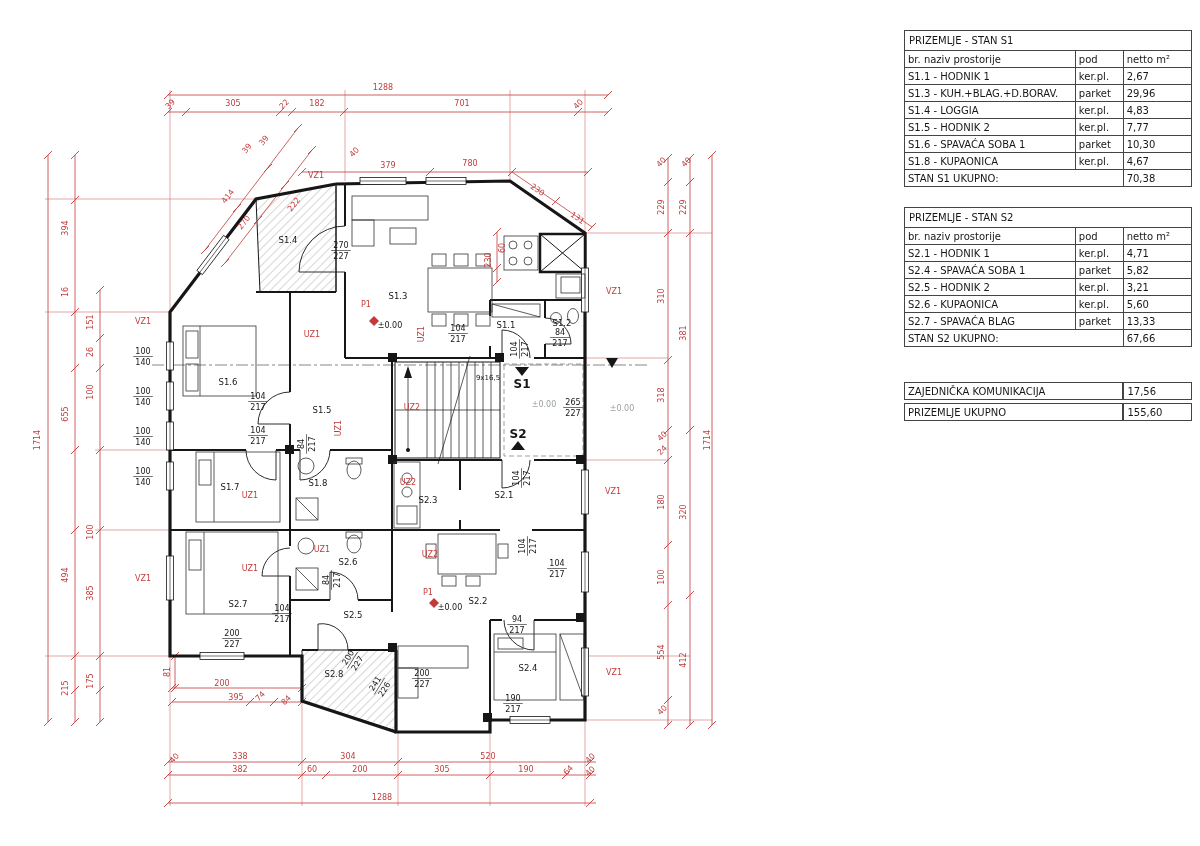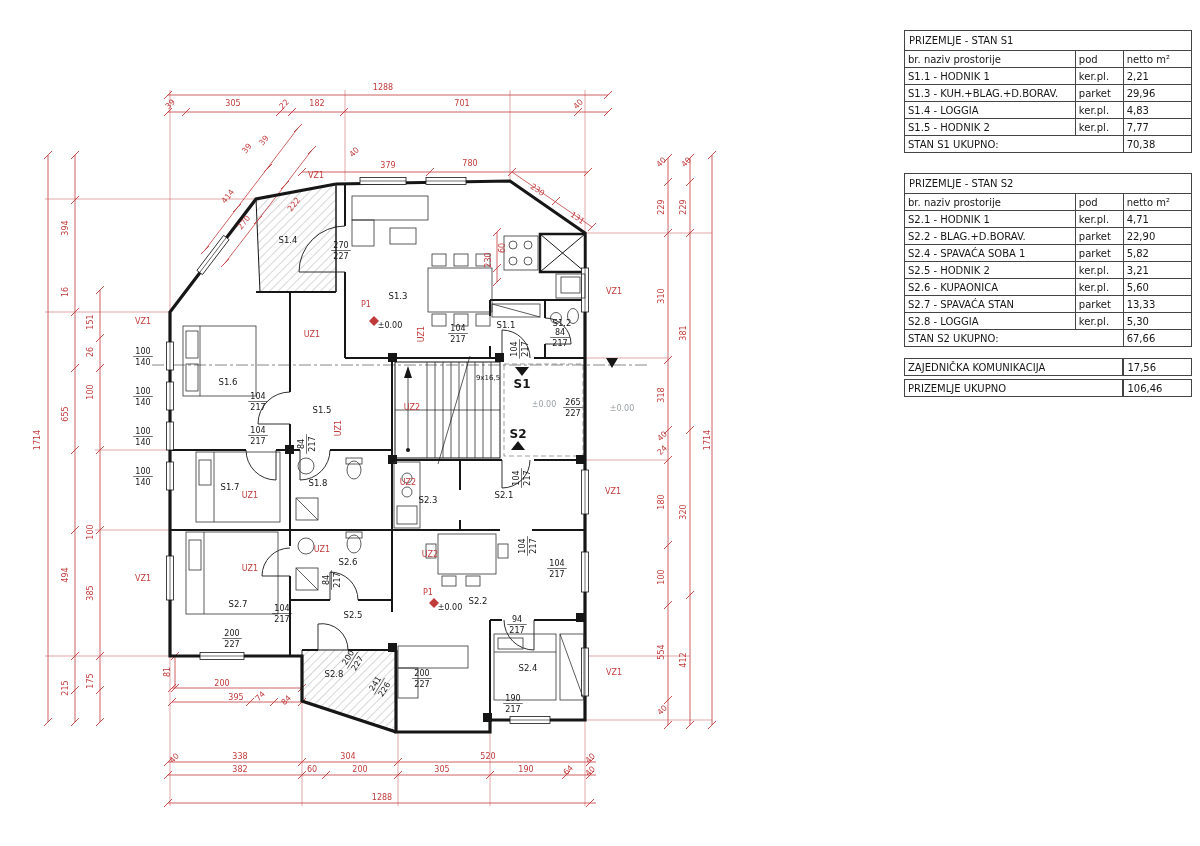--- a/index.html
+++ b/index.html
@@ -41,21 +41,21 @@
            font-size:10px;color:var(--ink);}
   table.rt th,table.rt td{border:1px solid #444;padding:1px 3px;height:14px;
            font-weight:normal;text-align:left;overflow:hidden;white-space:nowrap}
   table.rt tr.title-row th{height:17px;padding-left:4px}
   .w-name{width:150px}.w-pod{width:42px}.w-net{width:60px}
   .w-lab{width:192px}
   .c-pod{text-align:center}
   .c-net{text-align:right;padding-right:12px}
   th.h-pod,th.h-net{text-align:center;padding-right:3px}
   table.rt.mt{margin-top:20px}
-  table.extras{margin-top:8px;border-collapse:separate;border-spacing:0 3px}
+  table.extras{margin-top:32px;border-collapse:separate;border-spacing:0 3px}
 </style>
 </head>
 <body>
 
 <div class="sheet">
 
   <svg id="plan" width="920" height="846" viewBox="0 0 920 846">
     <defs>
       <pattern id="hatch" width="6" height="6" patternUnits="userSpaceOnUse" patternTransform="rotate(45)">
         <line x1="0" y1="0" x2="0" y2="6" stroke="#8a8a8a" stroke-width="0.7"></line>
@@ -454,36 +454,46 @@
         <tr>
           <th class="c-name">br.  naziv prostorije</th>
           <th class="h-pod">pod</th>
           <th class="h-net">netto m²</th>
         </tr>
       </thead>
       <tbody>
           <tr>
             <td class="c-name">S1.1 - HODNIK 1</td>
             <td class="c-pod">ker.pl.</td>
-            <td class="c-net">2,21</td>
+            <td class="c-net">2,67</td>
           </tr>
           <tr>
             <td class="c-name">S1.3 - KUH.+BLAG.+D.BORAV.</td>
             <td class="c-pod">parket</td>
             <td class="c-net">29,96</td>
           </tr>
           <tr>
             <td class="c-name">S1.4 - LOGGIA</td>
             <td class="c-pod">ker.pl.</td>
             <td class="c-net">4,83</td>
           </tr>
           <tr>
             <td class="c-name">S1.5 - HODNIK 2</td>
             <td class="c-pod">ker.pl.</td>
             <td class="c-net">7,77</td>
+          </tr>
+          <tr>
+            <td class="c-name">S1.6 - SPAVAĆA SOBA 1</td>
+            <td class="c-pod">parket</td>
+            <td class="c-net">10,30</td>
+          </tr>
+          <tr>
+            <td class="c-name">S1.8 - KUPAONICA</td>
+            <td class="c-pod">ker.pl.</td>
+            <td class="c-net">4,67</td>
           </tr>
         </tbody>
       <tfoot>
         <tr>
           <td colspan="2">STAN S1  UKUPNO:</td>
           <td class="c-net">70,38</td>
         </tr>
       </tfoot>
     </table>
 
@@ -503,48 +513,38 @@
           <th class="h-net">netto m²</th>
         </tr>
       </thead>
       <tbody>
           <tr>
             <td class="c-name">S2.1 - HODNIK 1</td>
             <td class="c-pod">ker.pl.</td>
             <td class="c-net">4,71</td>
           </tr>
           <tr>
-            <td class="c-name">S2.2 - BLAG.+D.BORAV.</td>
-            <td class="c-pod">parket</td>
-            <td class="c-net">22,90</td>
-          </tr>
-          <tr>
             <td class="c-name">S2.4 - SPAVAĆA SOBA 1</td>
             <td class="c-pod">parket</td>
             <td class="c-net">5,82</td>
           </tr>
           <tr>
             <td class="c-name">S2.5 - HODNIK 2</td>
             <td class="c-pod">ker.pl.</td>
             <td class="c-net">3,21</td>
           </tr>
           <tr>
             <td class="c-name">S2.6 - KUPAONICA</td>
             <td class="c-pod">ker.pl.</td>
             <td class="c-net">5,60</td>
           </tr>
           <tr>
-            <td class="c-name">S2.7 - SPAVAĆA STAN</td>
+            <td class="c-name">S2.7 - SPAVAĆA BLAG</td>
             <td class="c-pod">parket</td>
             <td class="c-net">13,33</td>
-          </tr>
-          <tr>
-            <td class="c-name">S2.8 - LOGGIA</td>
-            <td class="c-pod">ker.pl.</td>
-            <td class="c-net">5,30</td>
           </tr>
         </tbody>
       <tfoot>
         <tr>
           <td colspan="2">STAN S2  UKUPNO:</td>
           <td class="c-net">67,66</td>
         </tr>
       </tfoot>
     </table>
 
@@ -553,19 +553,19 @@
           <col class="w-lab">
           <col class="w-net">
         </colgroup>
       <tbody>
           <tr>
             <td class="c-name">ZAJEDNIČKA KOMUNIKACIJA</td>
             <td class="c-net">17,56</td>
           </tr>
           <tr>
             <td class="c-name">PRIZEMLJE  UKUPNO</td>
-            <td class="c-net">106,46</td>
+            <td class="c-net">155,60</td>
           </tr>
         </tbody>
     </table>
 
   </div>
 </div>
 
 </body></html>

